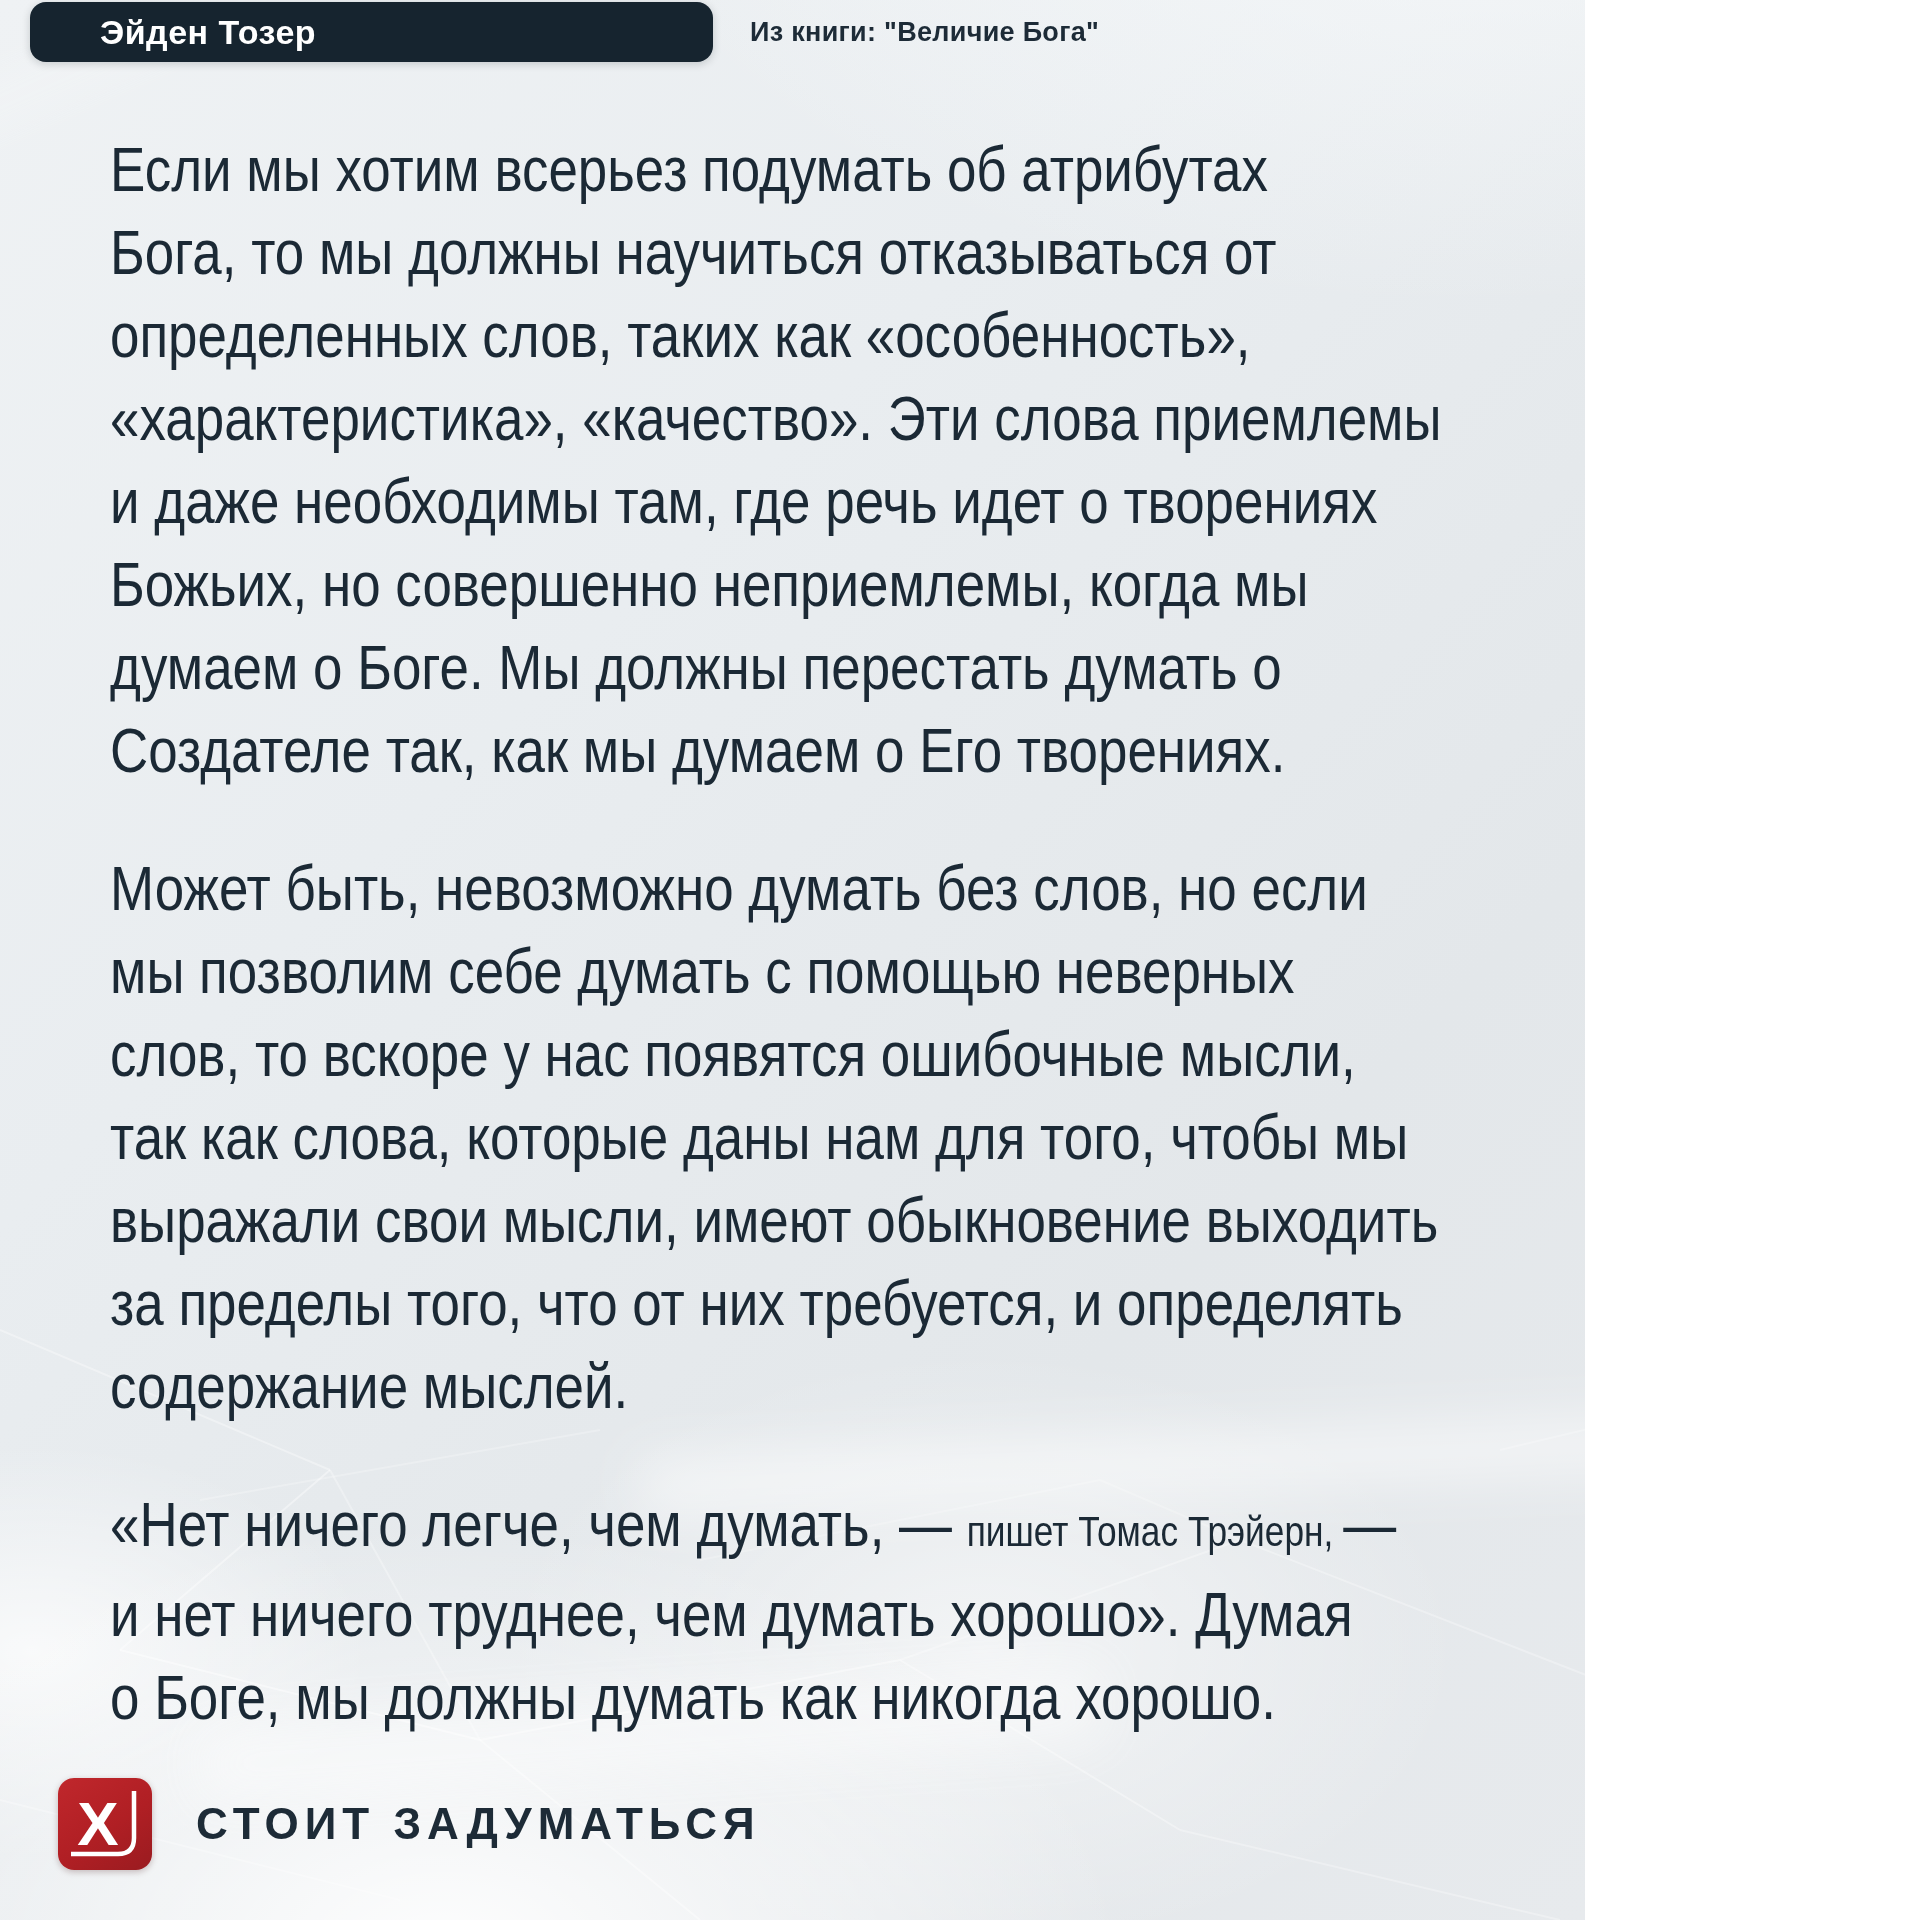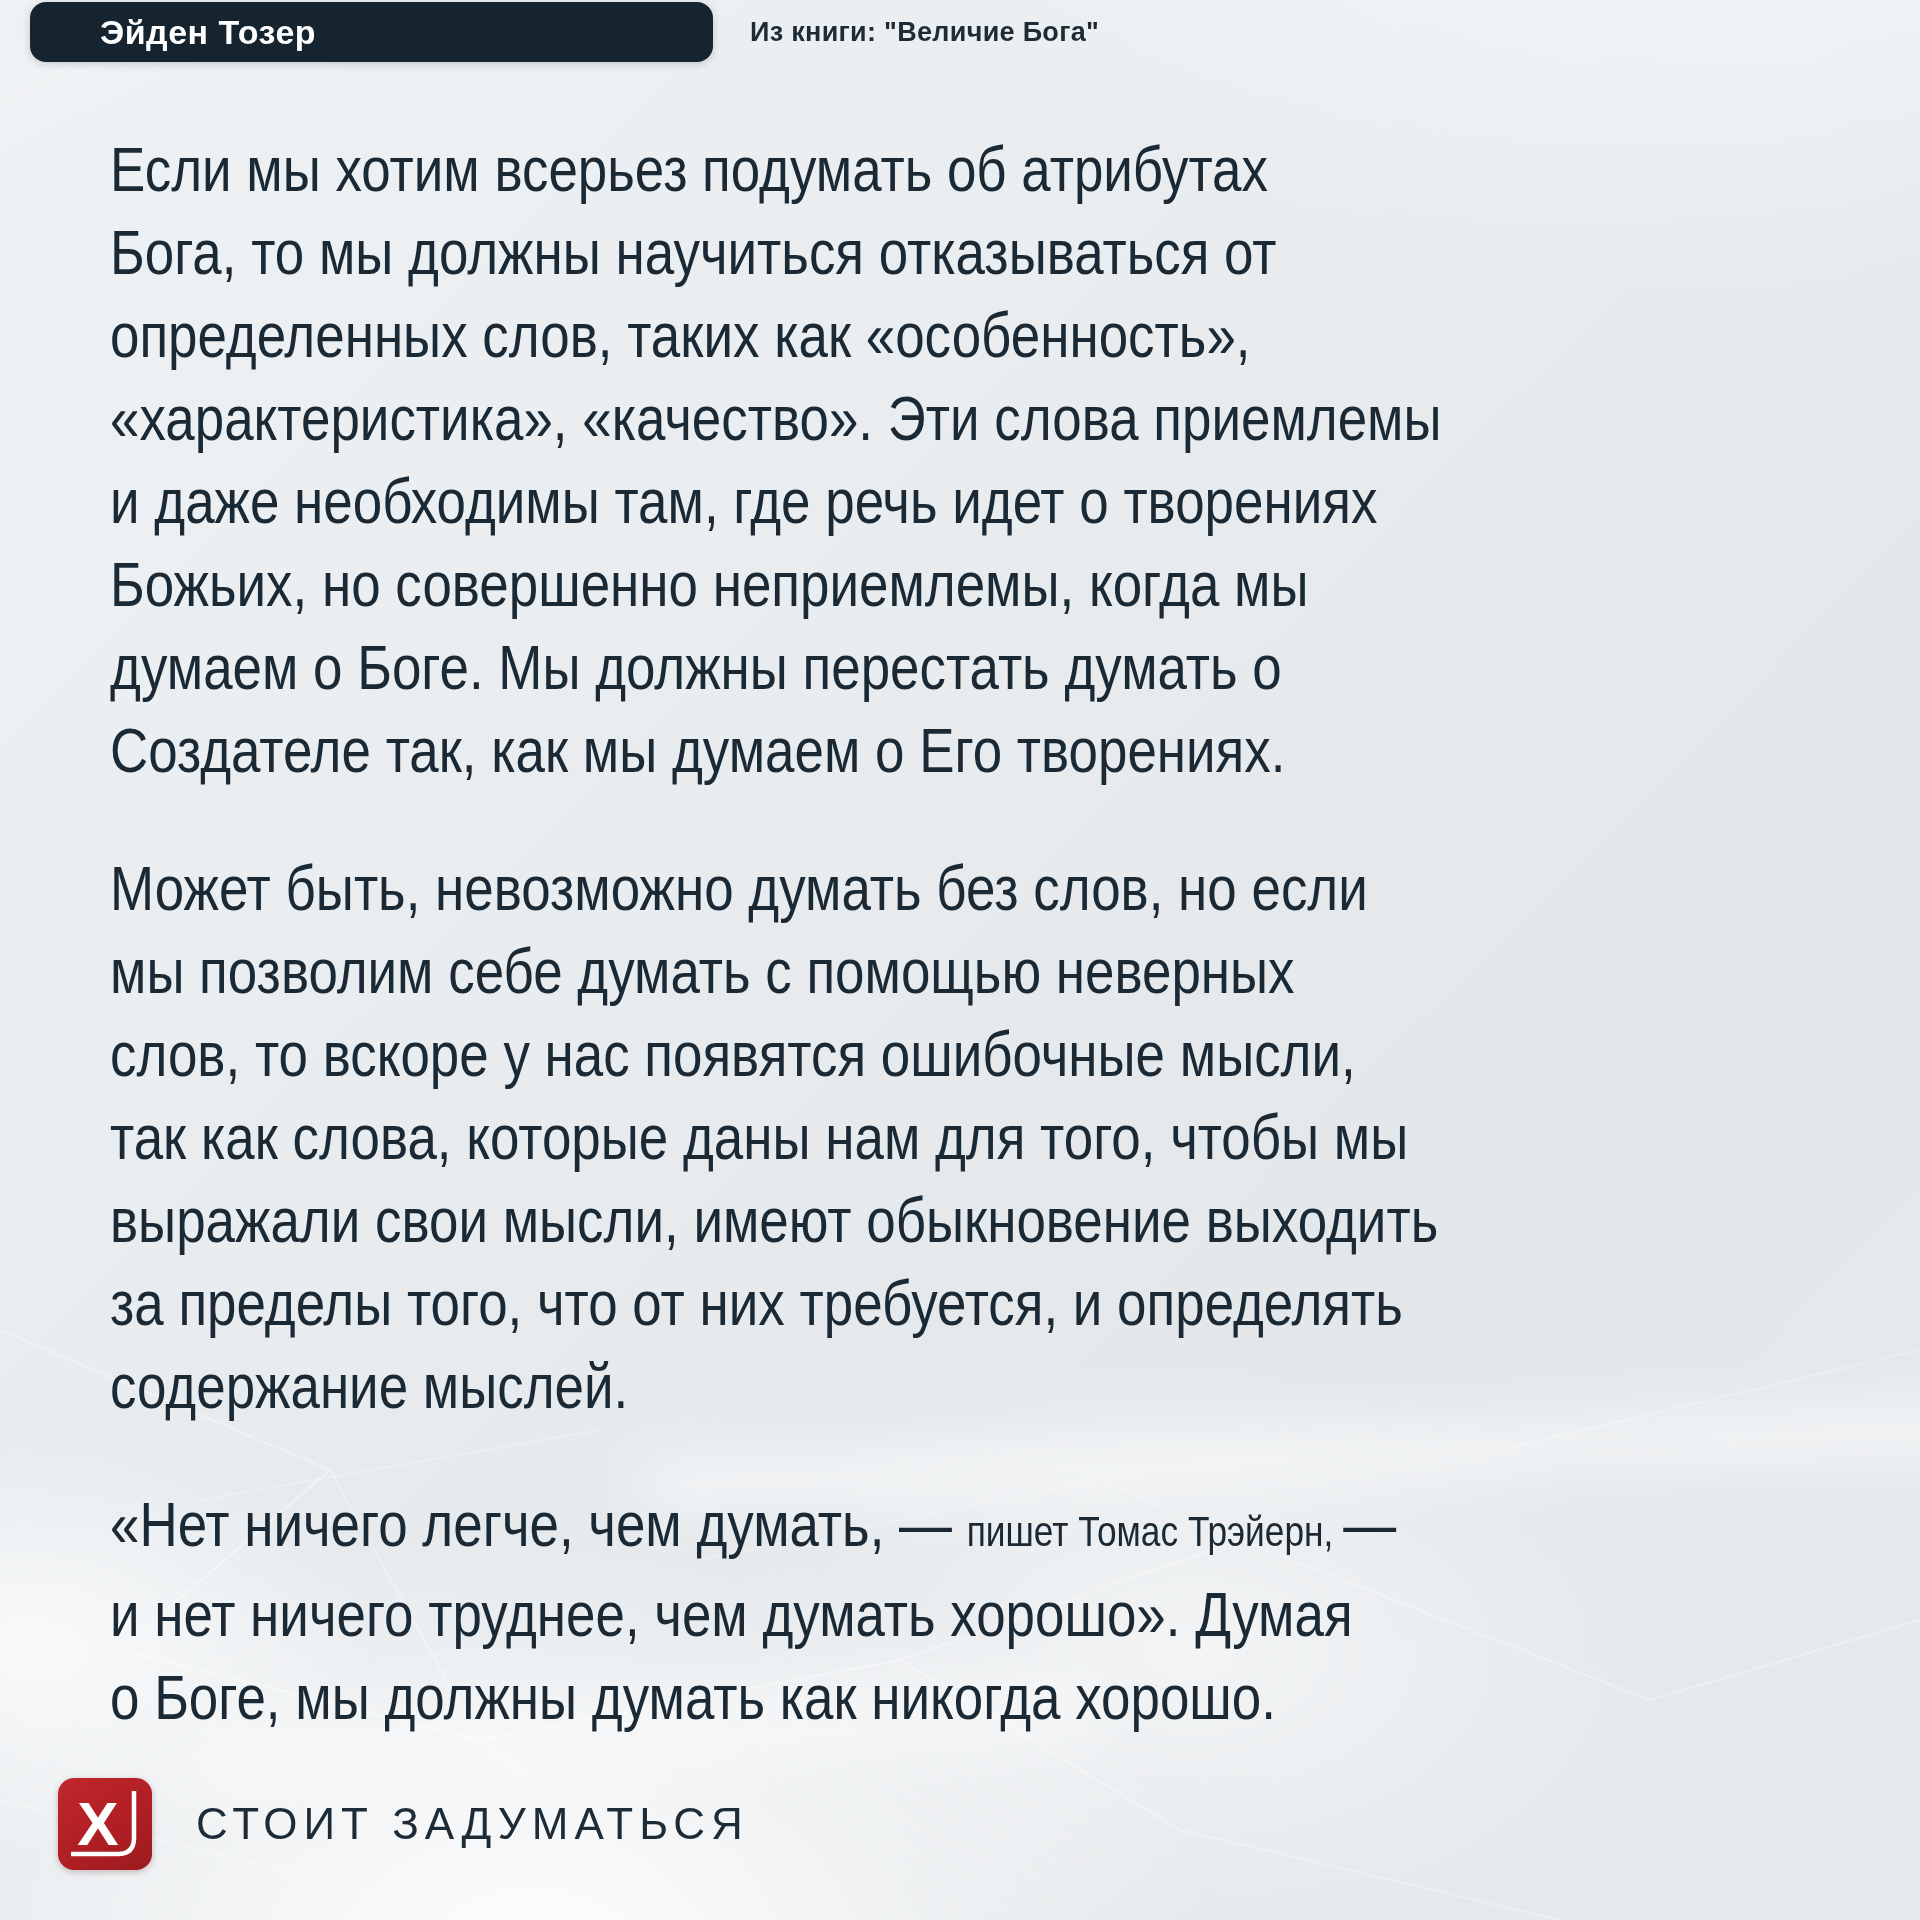--- a/index.html
+++ b/index.html
@@ -1,20 +1,20 @@
 <!DOCTYPE html>
 <html><head>
 <meta charset="utf-8">
 <style>
   html, body { margin: 0; padding: 0; }
   body { width: 1920px; height: 1920px; overflow: hidden; font-family: "Liberation Sans", "DejaVu Sans", sans-serif; }
 
   #canvas {
     position: relative;
-    width: 1920px;
+    width: 1585px;
     height: 1920px;
     overflow: hidden;
     background:
       radial-gradient(1100px 700px at 28% 102%, rgba(255,255,255,0.95) 0%, rgba(255,255,255,0) 62%),
       radial-gradient(800px 500px at 62% 86%, rgba(255,255,255,0.55) 0%, rgba(255,255,255,0) 60%),
       radial-gradient(520px 320px at 2% 86%, rgba(255,255,255,0.75) 0%, rgba(255,255,255,0) 65%),
       radial-gradient(1500px 900px at 92% -12%, rgba(250,252,253,0.85) 0%, rgba(250,252,253,0) 60%),
       linear-gradient(135deg, #eff2f4 0%, #e9edf0 35%, #e3e7ea 70%, #e7eaed 100%);
   }
 
@@ -70,21 +70,21 @@
   .logo {
     position: relative;
     width: 94px; height: 92px;
     background: linear-gradient(145deg, #c0272c 0%, var(--logo-red, #b01f24) 55%, #9a1b20 100%);
     border-radius: 16px;
     box-shadow: 0 2px 6px rgba(60,10,10,0.25);
   }
   .logo svg { position: absolute; left: 0; top: 0; }
   .brand {
     color: var(--brand-text, #1d2b37);
-    font-size: 44px; font-weight: 400; letter-spacing: 6px;
+    font-size: 44px; font-weight: 700; letter-spacing: 6px;
   }
 </style>
 </head>
 <body>
 
 <div id="canvas" style="--text: #1b2935; --badge-bg: #16242f; --badge-text: #ffffff; --logo-red: #b01f24; --logo-mark: #ffffff; --brand-text: #1d2b37; --background: #e8ecef;">
 
   <svg class="plexus" width="1920" height="1920" viewBox="0 0 1920 1920">
     <g stroke="#ffffff" stroke-width="2" fill="none">
       <line x1="0" y1="1330" x2="330" y2="1470" opacity="0.35"></line>

